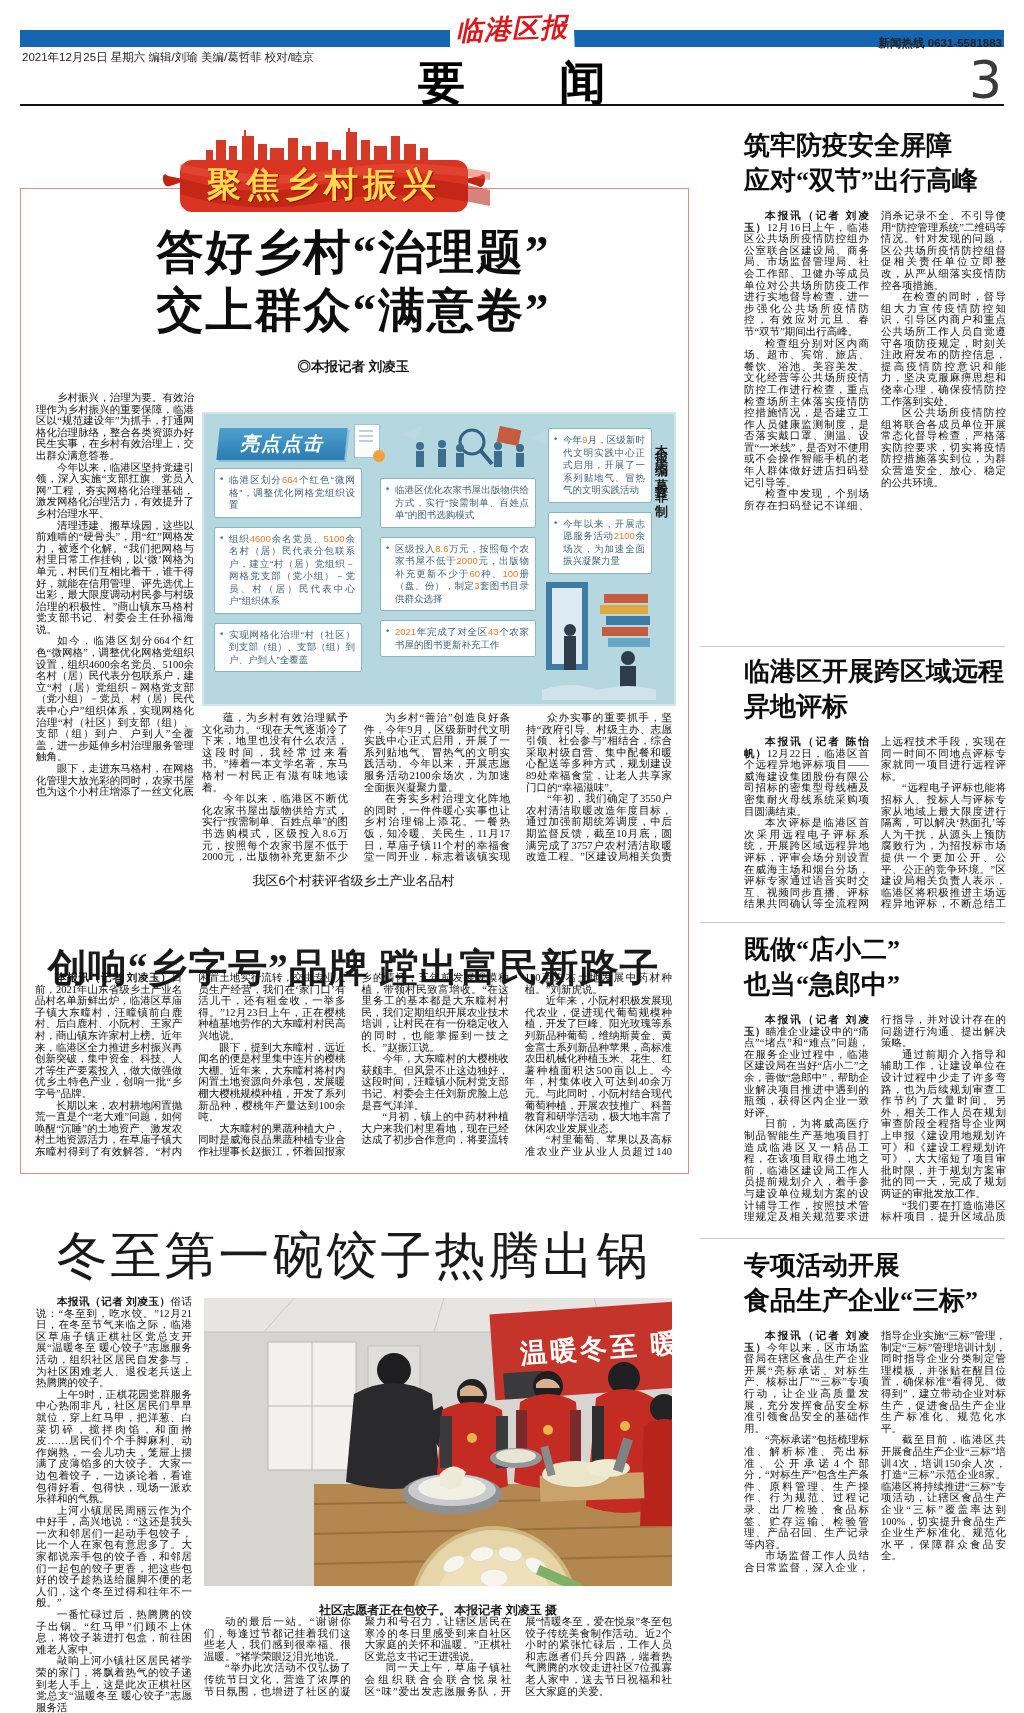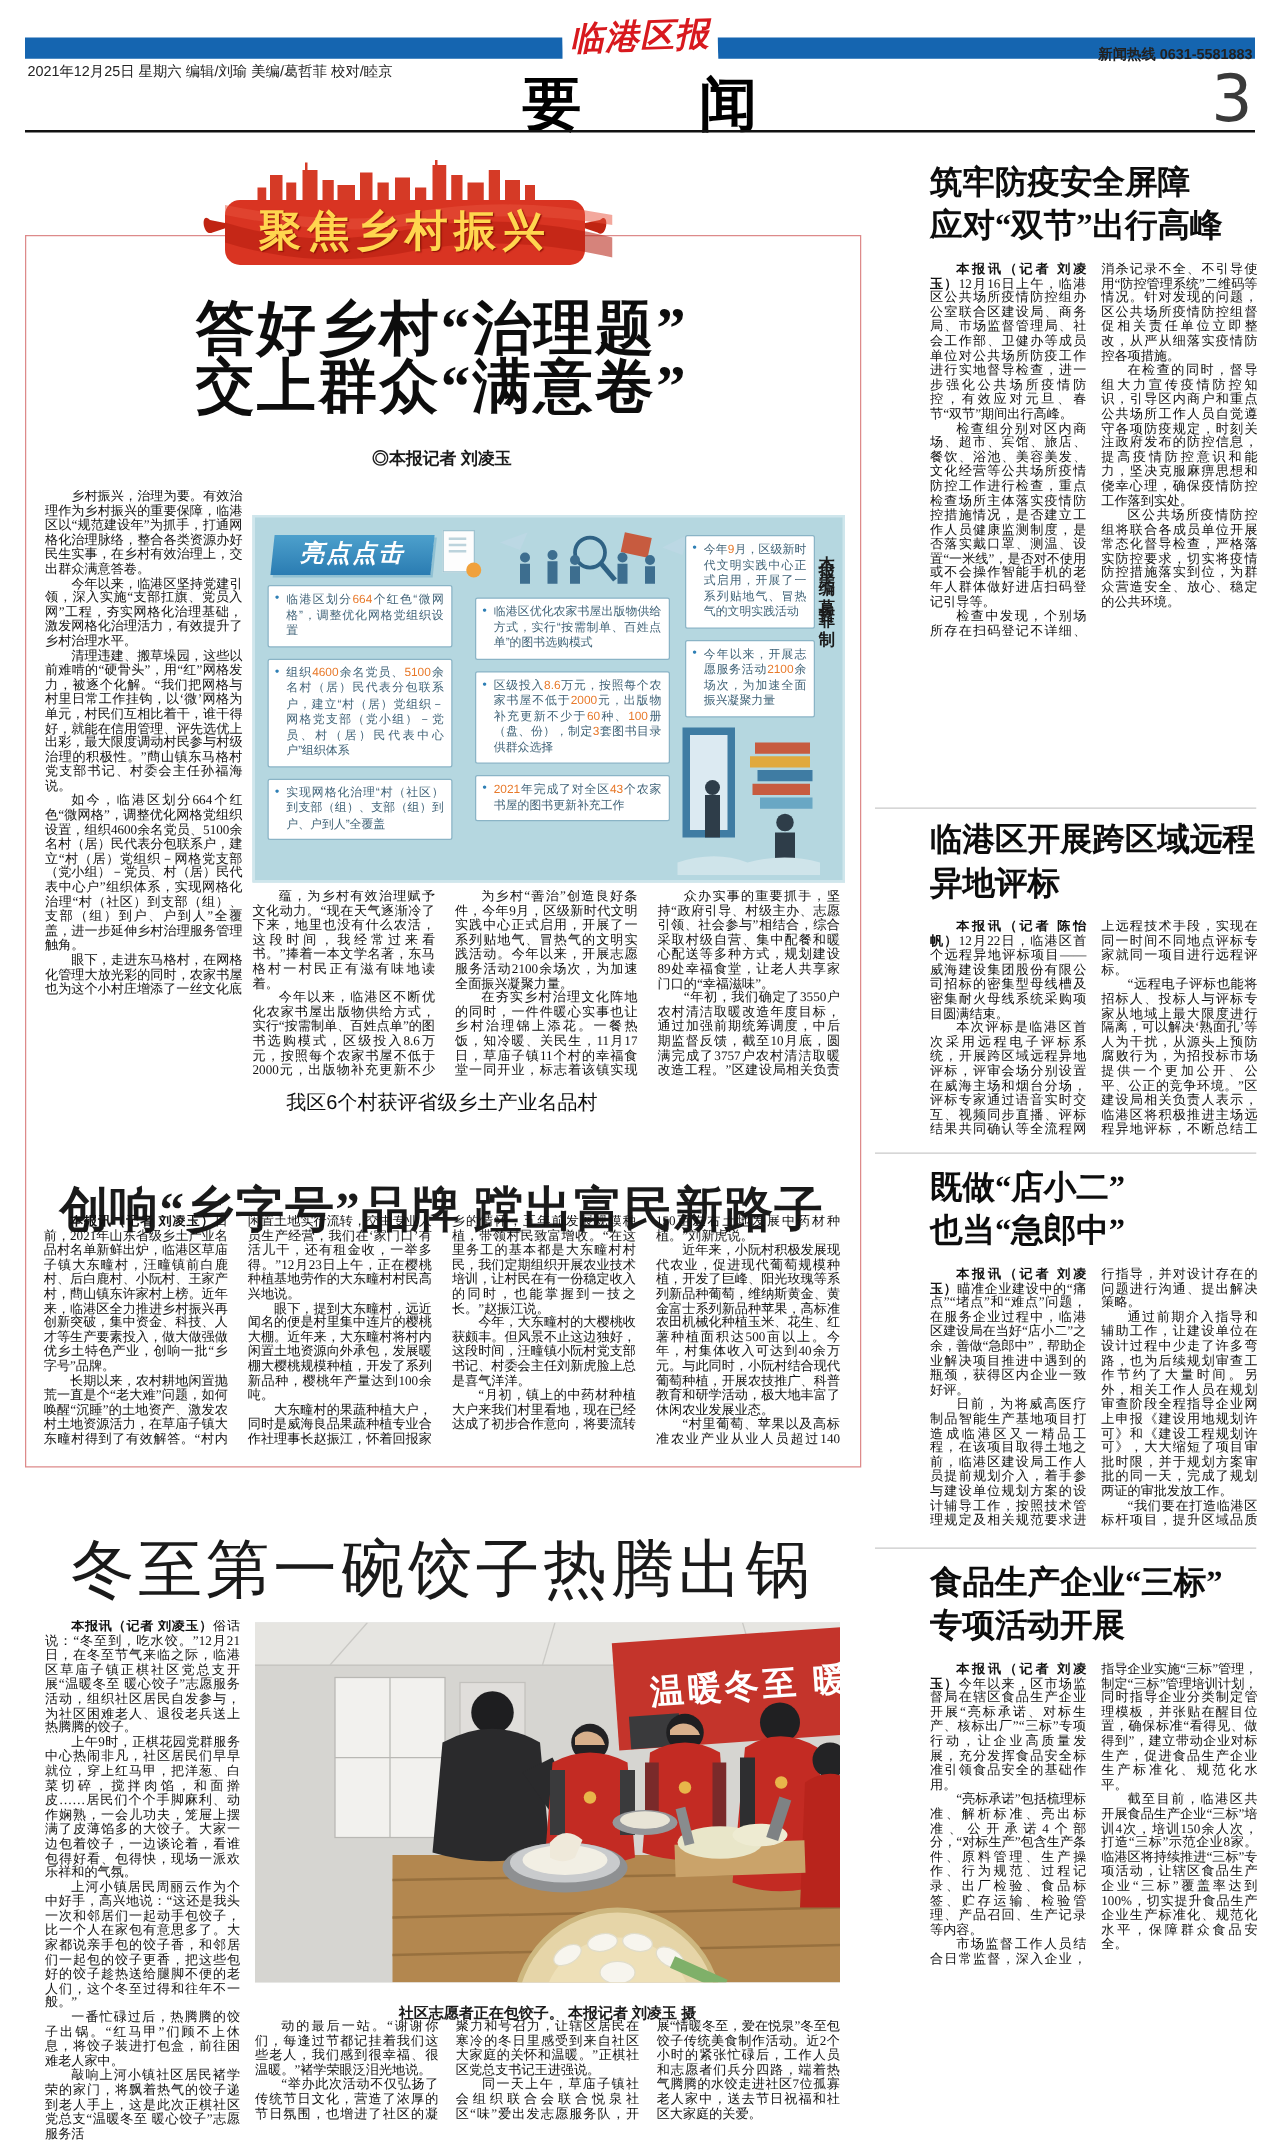--- a/index.html
+++ b/index.html
@@ -39,21 +39,21 @@
   .ig-doc i{position:absolute;left:4px;top:5px;width:14px;height:2px;background:#bcd3dc;box-shadow:0 5px 0 #bcd3dc,0 10px 0 #bcd3dc;}
   .ig-doc b{position:absolute;right:-6px;bottom:-5px;width:12px;height:12px;border-radius:50%;background:#f0a13c;}
   .ig-col{position:absolute;display:flex;flex-direction:column;gap:9px;}
   .ig-item{background:#fff;border:1px solid #8ab4c6;border-radius:2px;padding:5px 6px 5px 14px;position:relative;
            font-size:9.5px;line-height:12.5px;color:#3f6277;text-align:justify;font-family:"Liberation Sans",sans-serif;}
   .ig-item::before{content:"•";position:absolute;left:5px;top:4px;color:#2e7fb5;font-weight:bold;}
   .hl{color:#e8792a;}
   .ig-credit{position:absolute;right:4px;top:20px;height:262px;writing-mode:vertical-rl;font-weight:bold;
              font-size:13px;letter-spacing:6px;color:#1a1a1a;}
   
-  .kicker{position:absolute;text-align:center;font-size:16px;color:#111;font-family:"Liberation Sans",sans-serif;}
+  .kicker{position:absolute;text-align:center;font-size:13px;color:#111;font-family:"Liberation Sans",sans-serif;}
   .headline2{position:absolute;left:25px;width:657px;text-align:center;font-size:39px;font-weight:bold;letter-spacing:1px;margin-top:45px;}
   
   .headline3{position:absolute;left:25px;width:657px;text-align:center;font-size:51px;font-weight:normal;letter-spacing:3px;}
   .caption{position:absolute;text-align:center;font-size:12px;font-weight:bold;font-family:"Liberation Sans",sans-serif;margin-top:10px;}
   .photo{position:absolute;left:204px;top:1298px;width:468px;height:288px;background:#d6d5d1;overflow:hidden;}
   .photo-banner-text{position:absolute;left:316px;top:32px;width:170px;color:#fff;font-weight:bold;font-size:27px;
                      letter-spacing:3px;transform:rotate(-4deg);white-space:nowrap;overflow:hidden;
                      font-family:"Liberation Sans",sans-serif;}
   
   .r-head{position:absolute;left:744px;width:262px;font-size:26px;font-weight:bold;line-height:1.35;color:#0d0d0d;}
@@ -100,21 +100,21 @@
       </g>
       <path d="M10 48 C2 40 4 62 12 58 L30 52 Z" fill="#c02412"></path>
       <path d="M322 48 C330 40 328 64 320 58 L302 52 Z" fill="#c02412"></path>
       <rect x="22" y="32" width="288" height="52" rx="12" fill="#d93422"></rect>
       <path d="M22 50 q70 22 144 6 q80 -16 166 6 l0 16 q-86 -20 -166 -4 q-74 14 -144 -8 Z" fill="#b51e0f" opacity="0.55"></path>
       <path d="M22 36 q90 18 150 6 q76 -14 160 2 l0 8 q-84 -14 -160 0 q-60 10 -150 -8 Z" fill="#e8523c" opacity="0.5"></path>
     </svg>
     <div class="focus-label">聚焦乡村振兴</div>
   </div>
 
-  <div class="headline-main" style="top:237px;text-align:center;">答好乡村“治理题”</div>
+  <div class="headline-main" style="top:226px;text-align:center;">答好乡村“治理题”</div>
   <div class="headline-main" style="top:284px;">交上群众“满意卷”</div>
   <div class="byline" style="left:30px;top:358px;width:647px;">◎本报记者 刘凌玉</div>
 
   <div class="abs body" style="left:36px;top:392px;width:158px;height:470px;">
       <p class="par">乡村振兴，治理为要。有效治理作为乡村振兴的重要保障，临港区以“规范建设年”为抓手，打通网格化治理脉络，整合各类资源办好民生实事，在乡村有效治理上，交出群众满意答卷。</p>
       <p class="par">今年以来，临港区坚持党建引领，深入实施“支部扛旗、党员入网”工程，夯实网格化治理基础，激发网格化治理活力，有效提升了乡村治理水平。</p>
       <p class="par">清理违建、搬草垛园，这些以前难啃的“硬骨头”，用“红”网格发力，被逐个化解。“我们把网格与村里日常工作挂钩，以‘微’网格为单元，村民们互相比着干，谁干得好，就能在信用管理、评先选优上出彩，最大限度调动村民参与村级治理的积极性。”蔄山镇东马格村党支部书记、村委会主任孙福海说。</p>
       <p class="par">如今，临港区划分664个红色“微网格”，调整优化网格党组织设置，组织4600余名党员、5100余名村（居）民代表分包联系户，建立“村（居）党组织－网格党支部（党小组）－党员、村（居）民代表中心户”组织体系，实现网格化治理“村（社区）到支部（组）、支部（组）到户、户到人”全覆盖，进一步延伸乡村治理服务管理触角。</p>
       <p class="par">眼下，走进东马格村，在网格化管理大放光彩的同时，农家书屋也为这个小村庄增添了一丝文化底</p>
     </div>
@@ -321,22 +321,22 @@
   <div class="r-body body flow2" style="top:1014px;height:216px;">
       <p class="par"><b>本报讯（记者 刘凌玉）</b>瞄准企业建设中的“痛点”“堵点”和“难点”问题，在服务企业过程中，临港区建设局在当好“店小二”之余，善做“急郎中”，帮助企业解决项目推进中遇到的瓶颈，获得区内企业一致好评。</p>
       <p class="par">日前，为将威高医疗制品智能生产基地项目打造成临港区又一精品工程，在该项目取得土地之前，临港区建设局工作人员提前规划介入，着手参与建设单位规划方案的设计辅导工作，按照技术管理规定及相关规范要求进行指导，并对设计存在的问题进行沟通、提出解决策略。</p>
       <p class="par">通过前期介入指导和辅助工作，让建设单位在设计过程中少走了许多弯路，也为后续规划审查工作节约了大量时间。另外，相关工作人员在规划审查阶段全程指导企业网上申报《建设用地规划许可》和《建设工程规划许可》，大大缩短了项目审批时限，并于规划方案审批的同一天，完成了规划两证的审批发放工作。</p>
       <p class="par">“我们要在打造临港区标杆项目，提升区域品质形象上早下功夫、多下功夫，为企业提供‘保姆式’服务，同时，善做‘急郎中’，为企业及时解决项目建设过程中存在的困难，让企业放开手脚创业、创新、创造。”区建设局相关负责人介绍。</p>
     </div>
 
   <div class="sep" style="top:1238px;"></div>
 
   <div class="r-head" style="top:1248px;">
+    <div>专项活动开展</div>
     <div>食品生产企业“三标”</div>
-    <div>专项活动开展</div>
   </div>
   <div class="r-body body flow2" style="top:1330px;height:383px;">
       <p class="par"><b>本报讯（记者 刘凌玉）</b>今年以来，区市场监督局在辖区食品生产企业开展“亮标承诺、对标生产、核标出厂”“三标”专项行动，让企业高质量发展，充分发挥食品安全标准引领食品安全的基础作用。</p>
       <p class="par">“亮标承诺”包括梳理标准、解析标准、亮出标准、公开承诺4个部分，“对标生产”包含生产条件、原料管理、生产操作、行为规范、过程记录、出厂检验、食品标签、贮存运输、检验管理、产品召回、生产记录等内容。</p>
       <p class="par">市场监督工作人员结合日常监督，深入企业，指导企业实施“三标”管理，制定“三标”管理培训计划，同时指导企业分类制定管理模板，并张贴在醒目位置，确保标准“看得见、做得到”，建立带动企业对标生产，促进食品生产企业生产标准化、规范化水平。</p>
       <p class="par">截至目前，临港区共开展食品生产企业“三标”培训4次，培训150余人次，打造“三标”示范企业8家。临港区将持续推进“三标”专项活动，让辖区食品生产企业“三标”覆盖率达到100%，切实提升食品生产企业生产标准化、规范化水平，保障群众食品安全。</p>
     </div>
 
 </div>
 

